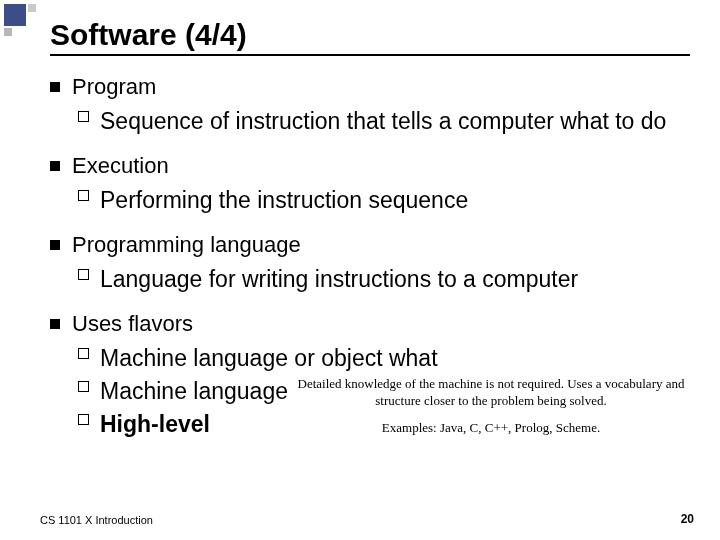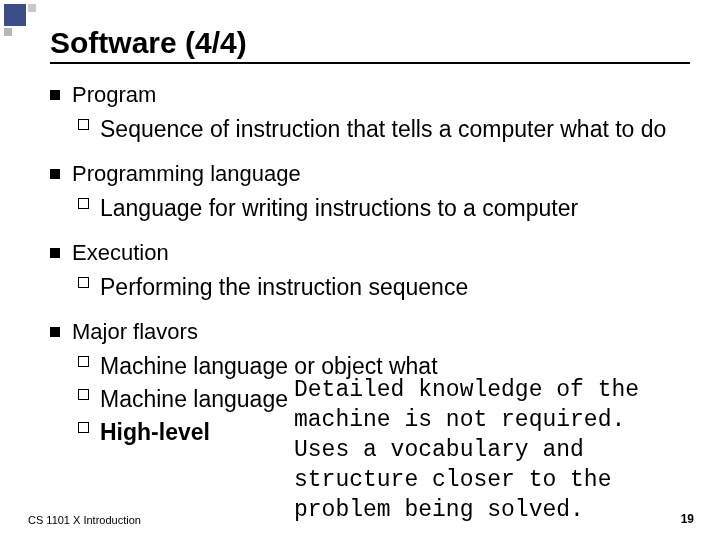--- a/index.html
+++ b/index.html
@@ -29,21 +29,21 @@
     width: 8px; height: 8px;
     background: #c9c9c9;
   }
   .corner-deco .small2 {
     position: absolute;
     top: 28px; left: 4px;
     width: 8px; height: 8px;
     background: #b7b7b7;
   }
   .slide {
-    padding: 26px 40px 0 54px;
+    padding: 18px 40px 0 54px;
   }
   .title {
     font-size: 30px;
     font-weight: bold;
     margin-bottom: 2px;
     margin-left: -4px;
   }
   .title-rule {
     border: none;
     border-top: 2px solid #000;
@@ -88,32 +88,32 @@
     width: 9px; height: 9px;
     border: 1px solid #000;
     background: #fff;
   }
   .bold { font-weight: bold; text-align: center; }
   .callout {
     position: absolute;
     top: 376px;
     left: 294px;
     width: 394px;
-    font-size: 23px;
+    font-size: 13px;
     line-height: 1.3;
-    text-align: left;
-    font-family: Liberation Mono, monospace;
+    text-align: center;
+    font-family: Liberation Serif, serif;
   }
   .callout .ex {
     margin-top: 10px;
   }
   .footer-left {
     position: absolute;
     bottom: 14px;
-    left: 28px;
+    left: 40px;
     font-size: 11px;
   }
   .footer-right {
     position: absolute;
     bottom: 14px;
     right: 26px;
     font-size: 12px;
     font-weight: bold;
   }
 </style>
@@ -131,40 +131,41 @@
   <hr class="title-rule">
 
   <ul class="lvl1">
     <li>
       <span>Program</span>
       <ul class="lvl2">
         <li>Sequence of instruction that tells a computer what to do</li>
       </ul>
     </li>
     <li>
+      <span>Execution</span>
+      <ul class="lvl2">
+        <li>Performing the instruction sequence</li>
+      </ul>
+    </li>
+    <li>
       <span>Programming language</span>
       <ul class="lvl2">
         <li>Language for writing instructions to a computer</li>
       </ul>
     </li>
     <li>
-      <span>Execution</span>
-      <ul class="lvl2">
-        <li>Performing the instruction sequence</li>
-      </ul>
-    </li>
-    <li>
-      <span>Major flavors</span>
+      <span>Uses flavors</span>
       <ul class="lvl2">
         <li>Machine language or object what</li>
         <li>Machine language</li>
         <li><span class="bold">High-level</span></li>
       </ul>
     </li>
   </ul>
 </div>
 
 <div class="callout">
   <div>Detailed knowledge of the machine is not required. Uses a vocabulary and structure closer to the problem being solved.</div>
+  <div class="ex">Examples: Java, C, C++, Prolog, Scheme.</div>
 </div>
 
 <div class="footer-left">CS 1101 X Introduction</div>
-<div class="footer-right">19</div>
+<div class="footer-right">20</div>
 
 </body></html>

